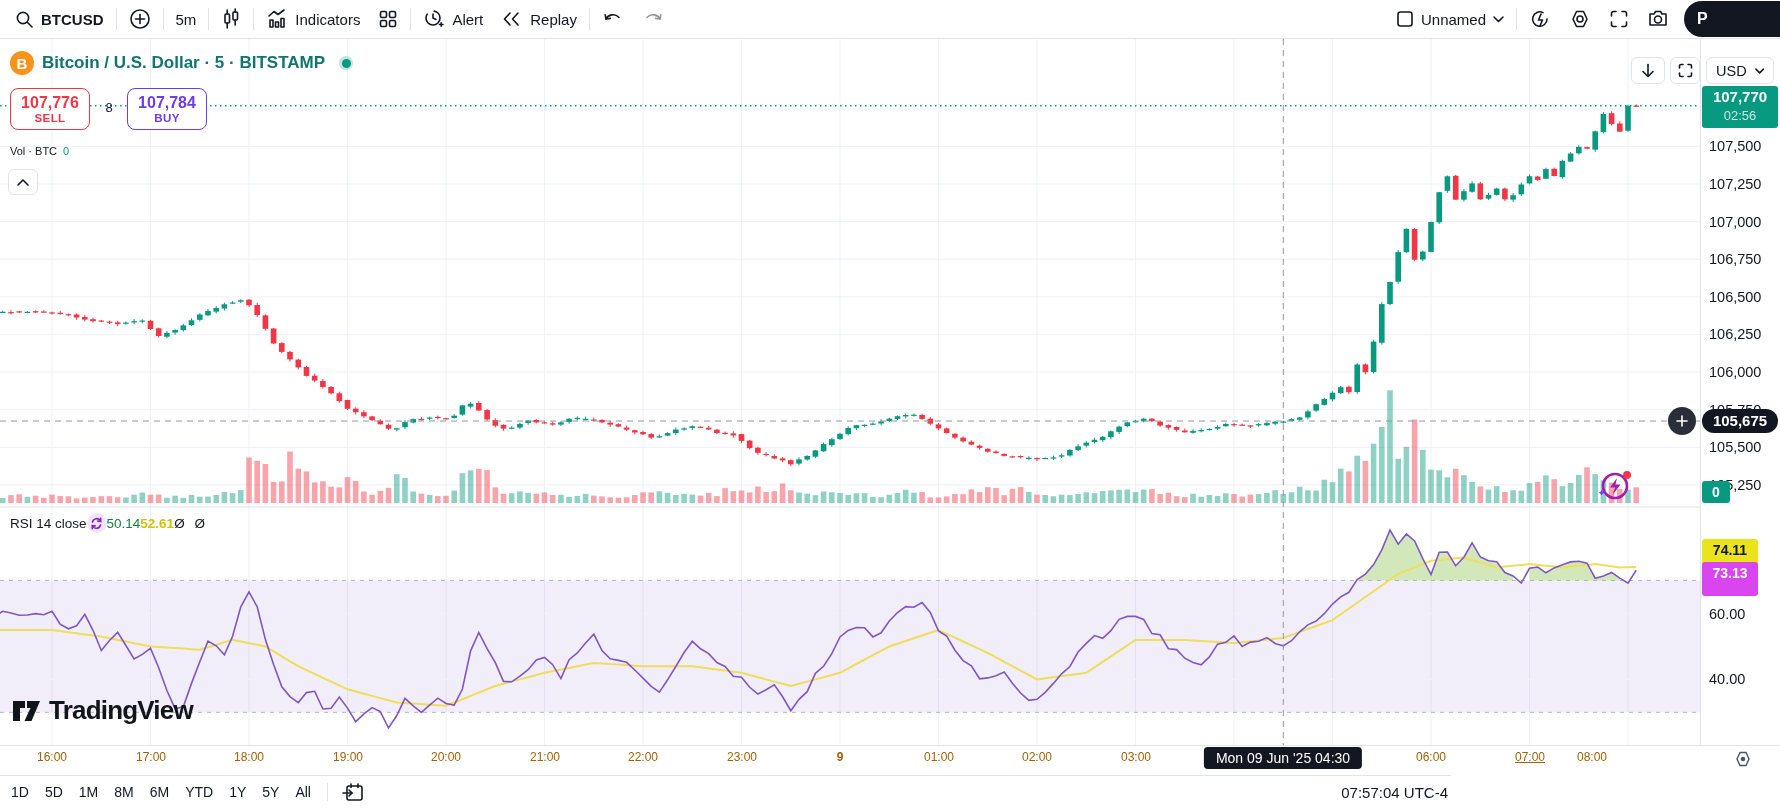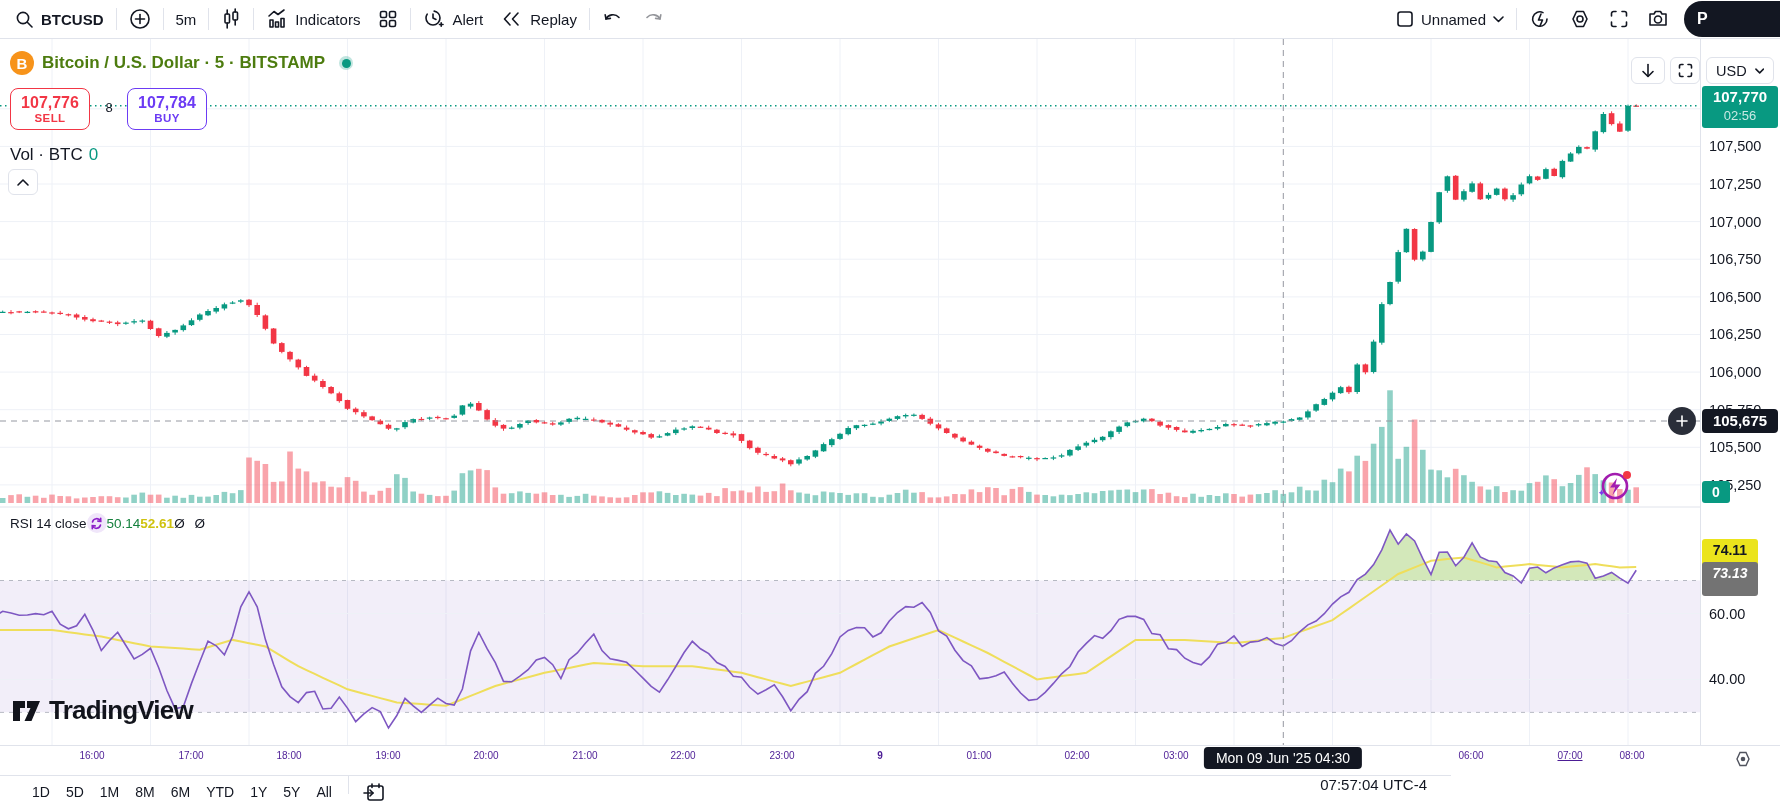--- a/index.html
+++ b/index.html
@@ -21,70 +21,70 @@
 
   
   #chart-area { position:absolute; left:0; top:39px; width:1780px; height:731px; background:#fff; }
   #plot { position:absolute; left:0; top:0; }
   #axis-col { position:absolute; left:1700px; top:0; width:80px; height:731px; border-left:1px solid #e0e3eb; background:#fff; }
   .pricelabel { position:absolute; left:8px; font-size:14.5px; color:#131722; height:22px; line-height:22px; white-space:nowrap; }
   .rsilabel { position:absolute; left:8px; font-size:14.5px; height:22px; line-height:22px; }
 
   #symbol-row { position:absolute; left:10px; top:12px; display:flex; align-items:center; gap:8px; font-size:17px; z-index:10; }
   #btc-icon { width:24px; height:24px; border-radius:50%; background:#f7931a; color:#fff; font-weight:700; font-size:15px; display:flex; align-items:center; justify-content:center; }
-  #symbol-title { font-weight:600; color:#4d7c0f; }
+  #symbol-title { font-weight:600; color:#0f766e; }
   #status-dot { width:14px; height:14px; border-radius:50%; background:rgba(8,153,129,.25); display:flex; align-items:center; justify-content:center; margin:0 6px; }
   #status-dot i { width:9px; height:9px; border-radius:50%; background:#089981; display:block; }
   #ohlc { display:flex; align-items:center; gap:10px; font-size:15px; }
   .ohlc-l { color:#131722; }
   .ohlc-v { color:#089981; }
 
   #sell-btn,#buy-btn { position:absolute; top:49px; width:80px; height:42px; border-radius:8px; background:#fff; display:flex; flex-direction:column; align-items:center; justify-content:center; cursor:pointer; z-index:10; }
   #sell-btn { left:10px; border:1.5px solid #f23645; color:#f23645; }
   #buy-btn { left:127px; border:1.5px solid #6c3bf4; color:#6c3bf4; }
   .tp { font-size:16px; font-weight:700; line-height:18px; }
   .tl { font-size:11.5px; font-weight:600; letter-spacing:.4px; }
   #spread { position:absolute; left:95px; top:61px; width:28px; text-align:center; font-size:13px; color:#131722; z-index:10; }
 
-  #vol-legend { position:absolute; left:10px; top:106px; font-size:17px; color:#131722; z-index:10; }
+  #vol-legend { position:absolute; left:10px; top:106px; font-size:11px; color:#131722; z-index:10; }
   #vol-legend .v { color:#089981; margin-left:6px; }
   #collapse-btn { position:absolute; left:8px; top:130px; width:30px; height:26px; border:1px solid #e0e3eb; border-radius:6px; background:#fff; display:flex; align-items:center; justify-content:center; cursor:pointer; z-index:10; }
 
   #rsi-legend { position:absolute; left:10px; top:474px; display:flex; align-items:center; gap:0; font-size:13.5px; z-index:10; }
   #rsi-swap { width:20px; height:20px; border-radius:50%; background:#f0e6fa; display:flex; align-items:center; justify-content:center; }
   #rsi-val { color:#15803d; font-weight:400; }
   #rsi-ma-val { color:#cfc20e; font-weight:600; }
   #rsi-extra { color:#131722; letter-spacing:3px; }
 
   #tv-logo { position:absolute; left:12px; top:656px; display:flex; align-items:center; gap:7px; z-index:10; cursor:pointer; }
   #tv-logo .txt { font-size:26px; font-weight:800; letter-spacing:-0.8px; color:#12141c; }
 
   .axis-btn { position:absolute; height:27px; border:1px solid #e0e3eb; border-radius:6px; background:#fff; display:flex; align-items:center; justify-content:center; cursor:pointer; z-index:12; }
   #currency-chip { gap:8px; font-size:14.5px; font-weight:500; padding:0 9px; }
 
   #cur-label { position:absolute; left:1702px; top:47px; width:76px; height:42px; background:#089981; border-radius:3px; color:#fff; text-align:center; z-index:11; }
   #cur-label .p { font-size:15px; font-weight:600; line-height:22px; }
   #cur-label .c { font-size:13px; line-height:16px; color:rgba(255,255,255,.78); }
-  #cross-label { position:absolute; left:1702px; top:370px; width:76px; height:24px; background:#131722; border-radius:4px; color:#fff; font-size:15px; font-weight:600; text-align:center; line-height:24px; z-index:11; }
+  #cross-label { position:absolute; left:1702px; top:370px; width:76px; height:24px; background:#131722; border-radius:12px; color:#fff; font-size:15px; font-weight:600; text-align:center; line-height:24px; z-index:11; }
   #cross-plus { position:absolute; left:1668px; top:368px; width:28px; height:28px; border-radius:50%; background:#2a2e39; color:#fff; display:flex; align-items:center; justify-content:center; z-index:11; cursor:pointer; }
   #vol-zero { position:absolute; left:1702px; top:442px; width:28px; height:22px; background:#089981; border-radius:3px; color:#fff; font-size:14px; font-weight:600; text-align:center; line-height:22px; z-index:11; }
   .rsi-tag { position:absolute; left:1702px; width:56px; height:34px; border-radius:3px; font-size:14px; font-weight:600; text-align:center; line-height:22px; z-index:11; }
   #rsi-tag-ma { top:500px; background:#ebe41c; color:#131722; }
-  #rsi-tag-val { top:523px; background:#737373; color:#fff;font-style:italic; }
+  #rsi-tag-val { top:523px; background:#d946ef; color:#fff; }
 
   #boost-icon { position:absolute; left:1596px; top:426px; width:40px; height:40px; z-index:10; cursor:pointer; }
 
   
   #time-axis { position:absolute; left:0; top:745px; width:1780px; height:26px; border-top:1px solid #e0e3eb; background:#fff; }
-  .tlabel { position:absolute; top:4px; transform:translateX(-50%); font-size:10px; color:#4c1d95; white-space:nowrap;margin-left:40px; }
+  .tlabel { position:absolute; top:4px; transform:translateX(-50%); font-size:12px; color:#a16207; white-space:nowrap; }
   #time-tooltip { position:absolute; top:1px; transform:translateX(-50%); background:#131722; color:#fff; font-size:14px; padding:3px 12px; border-radius:4px; white-space:nowrap; z-index:5; }
   #axis-gear { position:absolute; left:1734px; top:4px; cursor:pointer; }
 
   
-  #bottom-bar { position:absolute; left:0; top:775px; width:1451px; height:33px; border-top:1px solid #e0e3eb; background:#fff; display:flex; padding:0 24px; }
+  #bottom-bar { position:absolute; left:0; top:775px; width:1451px; height:33px; border-top:1px solid #e0e3eb; background:#fff; display:flex; align-items:center; padding:0 3px; }
   .range-btn { font-size:14px; color:#131722; padding:3px 8px; border-radius:5px; cursor:pointer; }
   #bb-sep { width:1px; height:18px; background:#e0e3eb; margin:0 8px; }
   #goto-date { display:flex; align-items:center; padding:2px 6px; cursor:pointer; }
   #clock { margin-left:auto; font-size:15px; color:#131722; cursor:pointer; }
 </style>
 </head>
 <body>
 
 <div id="app">
 

